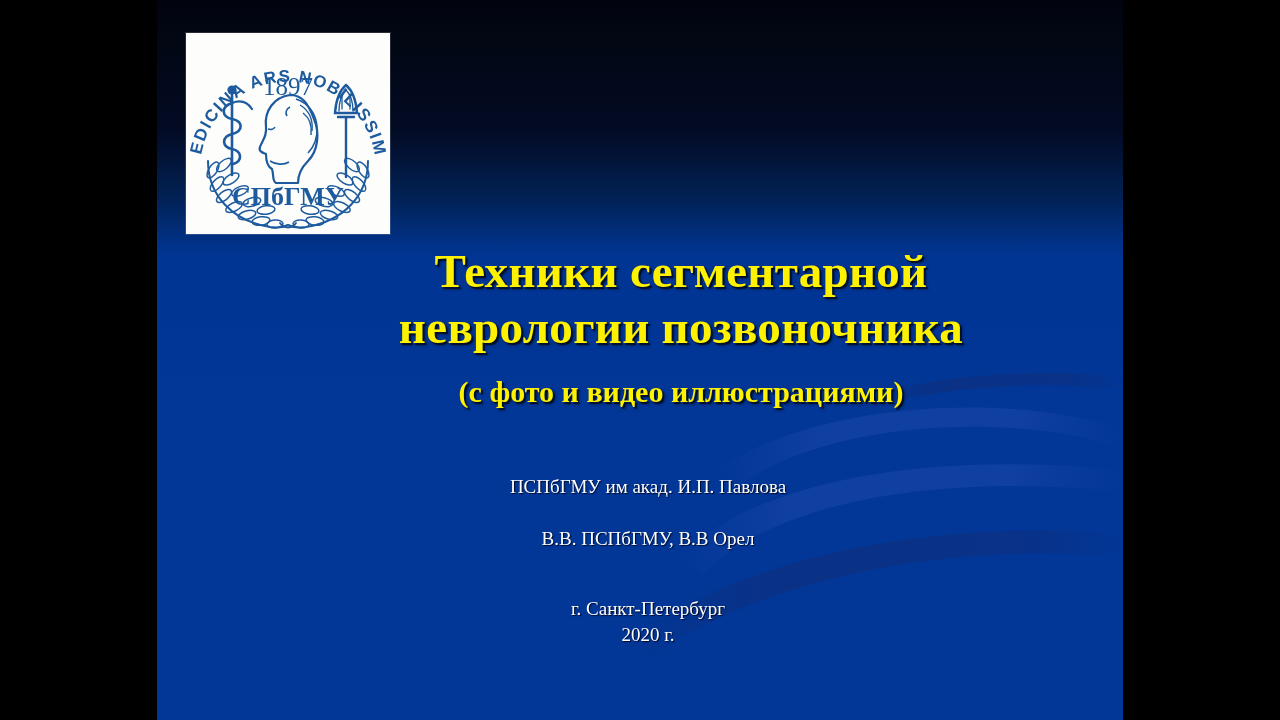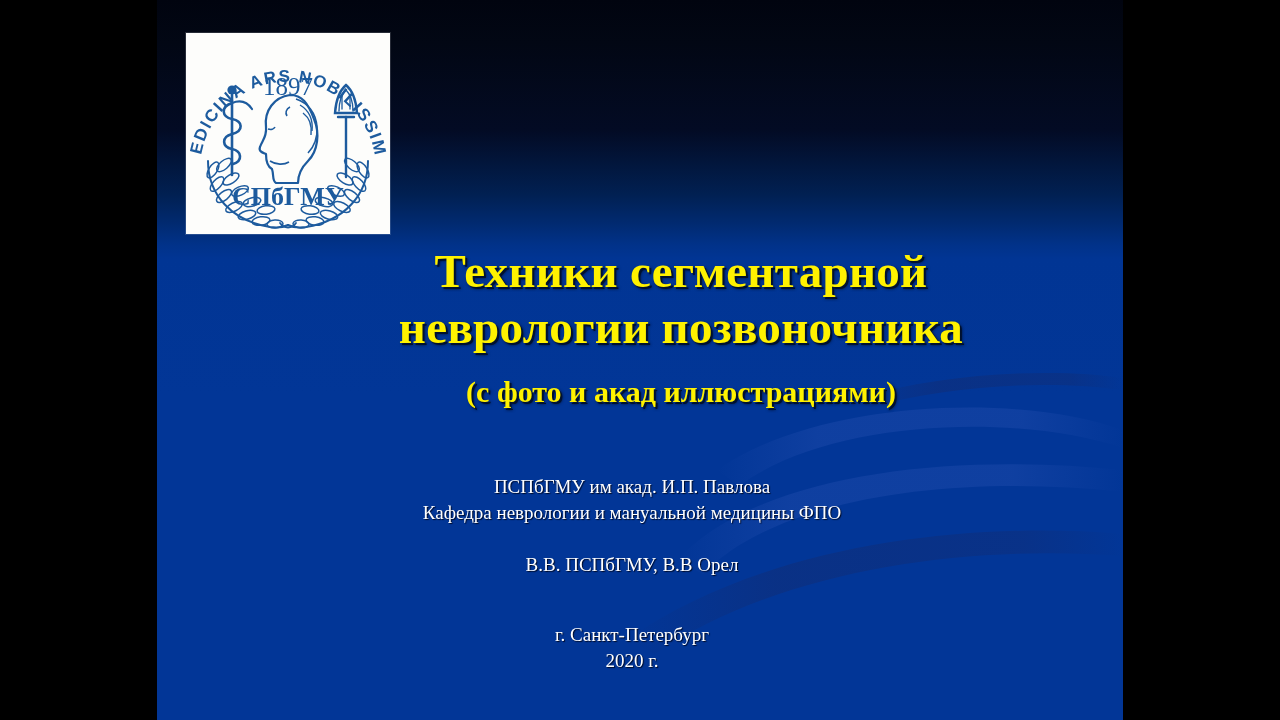--- a/index.html
+++ b/index.html
@@ -91,21 +91,21 @@
     margin-top: 18px;
     text-shadow:
       2px 2px 0 #00112e,
       2px 2px 3px rgba(0,10,35,0.85);
     white-space: nowrap;
   }
 
   
   #credits-block {
     position: absolute;
-    left: 0;
+    left: 16px;
     top: 474px;
     width: 950px;
     text-align: center;
   }
   .credit-line {
     color: #ffffff;
     font-family: "Liberation Serif", "DejaVu Serif", serif;
     font-size: 19px;
     line-height: 26px;
     text-shadow: 1px 1px 1px rgba(0,5,25,0.9);
@@ -225,26 +225,25 @@
             <ellipse cx="124" cy="177" rx="9" ry="4.2" transform="rotate(8 124 177)"></ellipse>
           </g>
           <path d="M94,190 C98,196 106,196 110,190" stroke-width="1.8"></path>
         </g>
       </svg>
     </div>
 
     <div id="title-block">
       <div class="title-line">Техники сегментарной</div>
       <div class="title-line">неврологии позвоночника</div>
-      <div id="subtitle-line">(с фото и акад иллюстрациями)</div>
+      <div id="subtitle-line">(с фото и видео иллюстрациями)</div>
     </div>
 
     <div id="credits-block">
       <div class="credit-line">ПСПбГМУ им акад. И.П. Павлова</div>
-      <div class="credit-line">Кафедра неврологии и мануальной медицины ФПО</div>
       <div class="credit-line gap-top">В.В. ПСПбГМУ, В.В Орел</div>
       <div class="credit-line gap-top2">г. Санкт-Петербург</div>
       <div class="credit-line">2020 г.</div>
     </div>
 
   </div>
 
   <div class="bar" id="bar-left"></div>
   <div class="bar" id="bar-right"></div>
 

